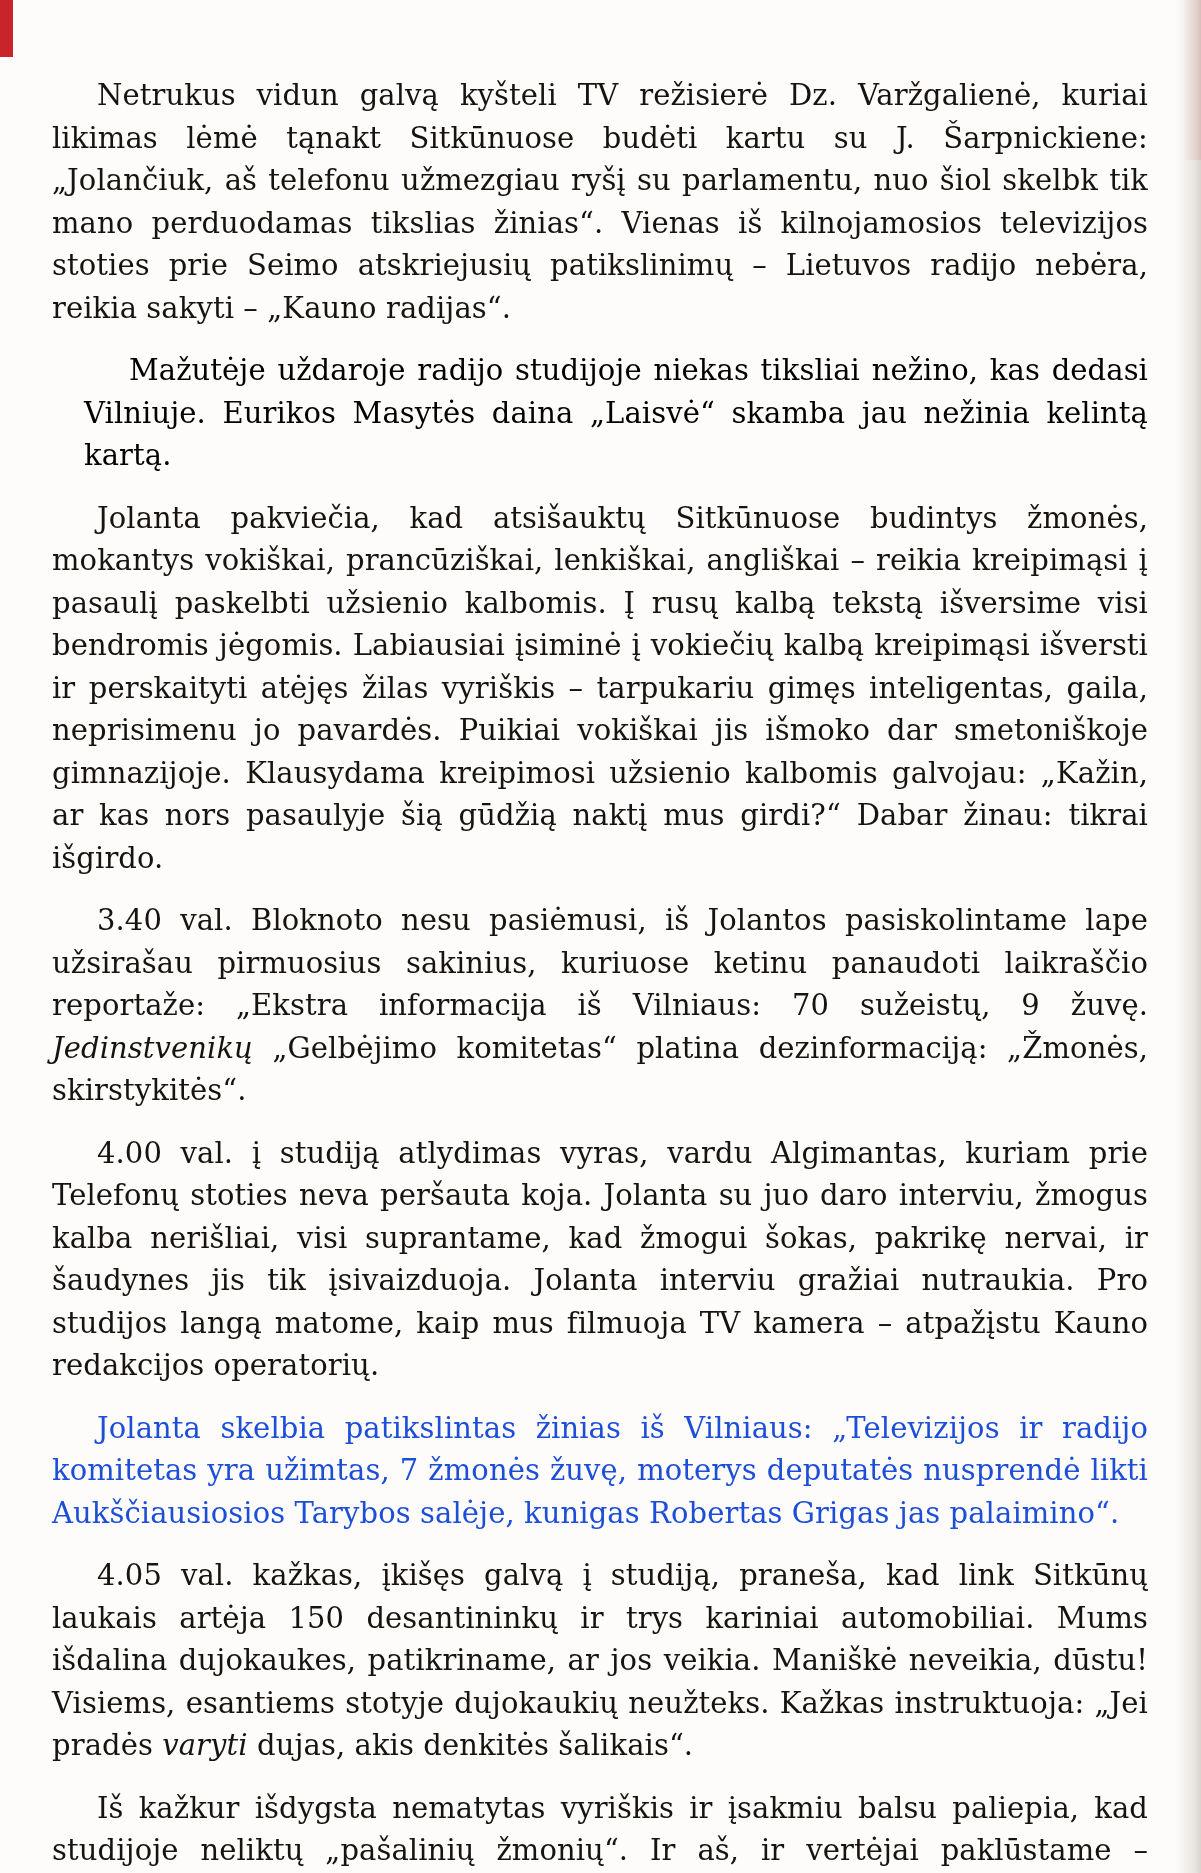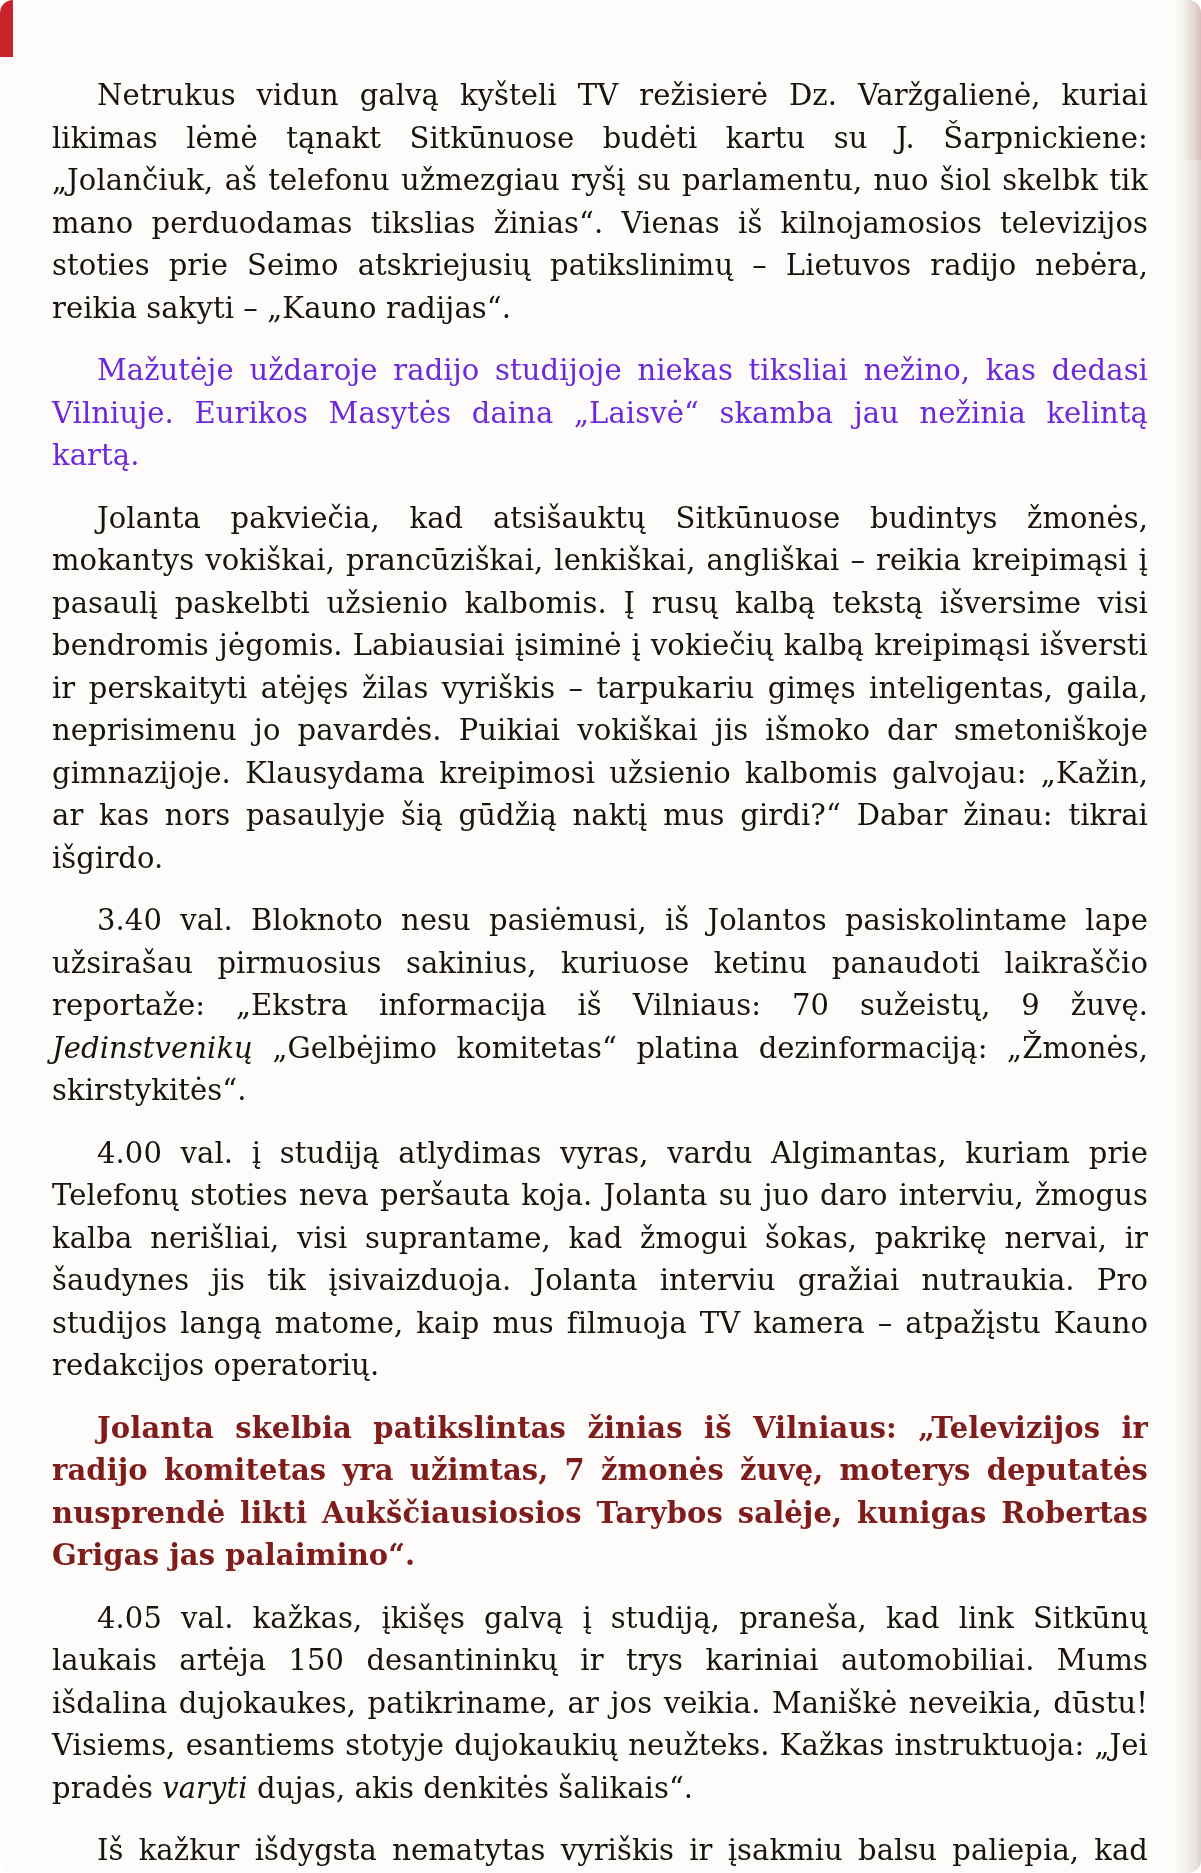--- a/index.html
+++ b/index.html
@@ -7,21 +7,20 @@
     padding: 0;
     background: #ffffff;
   }
   .page {
     position: relative;
     width: 1201px;
     height: 1873px;
     background: #fdfcfa;
     overflow: hidden;
     font-family: "DejaVu Serif", "Liberation Serif", serif;
-    border-radius: 13px;
   }
   
   .red-marker {
     position: absolute;
     left: 0;
     top: 0;
     width: 13px;
     height: 57px;
   }
   
@@ -63,21 +62,21 @@
 </style>
 </head>
 <body>
 
 <div class="page" style="background: rgb(253, 252, 250);">
   <div class="red-marker" style="background: rgb(201, 36, 43);"></div>
   <div class="edge-shade"></div>
   <div class="edge-shade-top"></div>
   <div class="text-block">
       <p class="para" style="color: rgb(23, 19, 15);"><span class="">Netrukus vidun galvą kyšteli TV režisierė Dz. Varžgalienė, kuriai likimas lėmė tąnakt Sitkūnuose budėti kartu su J. Šarpnickiene: „Jolančiuk, aš telefonu užmezgiau ryšį su parlamentu, nuo šiol skelbk tik mano perduodamas tikslias žinias“. Vienas iš kilnojamosios televizijos stoties prie Seimo atskriejusių patikslinimų – Lietuvos radijo nebėra, reikia sakyti – „Kauno radijas“.</span></p>
-      <p class="para" style="color: #6d28d9;"><span class="">Mažutėje uždaroje radijo studijoje niekas tiksliai nežino, kas dedasi Vilniuje. Eurikos Masytės daina „Laisvė“ skamba jau nežinia kelintą kartą.</span></p>
+      <p class="para" style="color: #000000; margin-left: 32px;"><span class="">Mažutėje uždaroje radijo studijoje niekas tiksliai nežino, kas dedasi Vilniuje. Eurikos Masytės daina „Laisvė“ skamba jau nežinia kelintą kartą.</span></p>
       <p class="para" style="color: rgb(23, 19, 15);"><span class="">Jolanta pakviečia, kad atsišauktų Sitkūnuose budintys žmonės, mokantys vokiškai, prancūziškai, lenkiškai, angliškai – reikia kreipimąsi į pasaulį paskelbti užsienio kalbomis. Į rusų kalbą tekstą išversime visi bendromis jėgomis. Labiausiai įsiminė į vokiečių kalbą kreipimąsi išversti ir perskaityti atėjęs žilas vyriškis – tarpukariu gimęs inteligentas, gaila, neprisimenu jo pavardės. Puikiai vokiškai jis išmoko dar smetoniškoje gimnazijoje. Klausydama kreipimosi užsienio kalbomis galvojau: „Kažin, ar kas nors pasaulyje šią gūdžią naktį mus girdi?“ Dabar žinau: tikrai išgirdo.</span></p>
       <p class="para" style="color: rgb(23, 19, 15);"><span class="">3.40 val. Bloknoto nesu pasiėmusi, iš Jolantos pasiskolintame lape užsirašau pirmuosius sakinius, kuriuose ketinu panaudoti laikraščio reportaže: „Ekstra informacija iš Vilniaus: 70 sužeistų, 9 žuvę. </span><span class="it">Jedinstvenikų</span><span class=""> „Gelbėjimo komitetas“ platina dezinformaciją: „Žmonės, skirstykitės“.</span></p>
       <p class="para" style="color: rgb(23, 19, 15);"><span class="">4.00 val. į studiją atlydimas vyras, vardu Algimantas, kuriam prie Telefonų stoties neva peršauta koja. Jolanta su juo daro interviu, žmogus kalba nerišliai, visi suprantame, kad žmogui šokas, pakrikę nervai, ir šaudynes jis tik įsivaizduoja. Jolanta interviu gražiai nutraukia. Pro studijos langą matome, kaip mus filmuoja TV kamera – atpažįstu Kauno redakcijos operatorių.</span></p>
-      <p class="para" style="color: #7f1d1d; font-weight: bold;"><span class="">Jolanta skelbia patikslintas žinias iš Vilniaus: „Televizijos ir radijo komitetas yra užimtas, 7 žmonės žuvę, moterys deputatės nusprendė likti Aukščiausiosios Tarybos salėje, kunigas Robertas Grigas jas palaimino“.</span></p>
+      <p class="para" style="color: #1d4ed8;"><span class="">Jolanta skelbia patikslintas žinias iš Vilniaus: „Televizijos ir radijo komitetas yra užimtas, 7 žmonės žuvę, moterys deputatės nusprendė likti Aukščiausiosios Tarybos salėje, kunigas Robertas Grigas jas palaimino“.</span></p>
       <p class="para" style="color: rgb(23, 19, 15);"><span class="">4.05 val. kažkas, įkišęs galvą į studiją, praneša, kad link Sitkūnų laukais artėja 150 desantininkų ir trys kariniai automobiliai. Mums išdalina dujokaukes, patikriname, ar jos veikia. Maniškė neveikia, dūstu! Visiems, esantiems stotyje dujokaukių neužteks. Kažkas instruktuoja: „Jei pradės </span><span class="it">varyti</span><span class=""> dujas, akis denkitės šalikais“.</span></p>
       <p class="para" style="color: rgb(23, 19, 15);"><span class="">Iš kažkur išdygsta nematytas vyriškis ir įsakmiu balsu paliepia, kad studijoje neliktų „pašalinių žmonių“. Ir aš, ir vertėjai paklūstame – galvojame, kad čia koks lietuvių saugumietis. Studijoje lieka tik Jolanta. Stoviniuojame koridoriuke, o vyriškis – prie studijos durų. Keista, kai paaiškėja, kad link Sitkūnų neartėja jokie desantininkai (kažkas pakomentuoja, kad tai buvo</span></p>
     </div>
 </div>
 
 </body></html>

